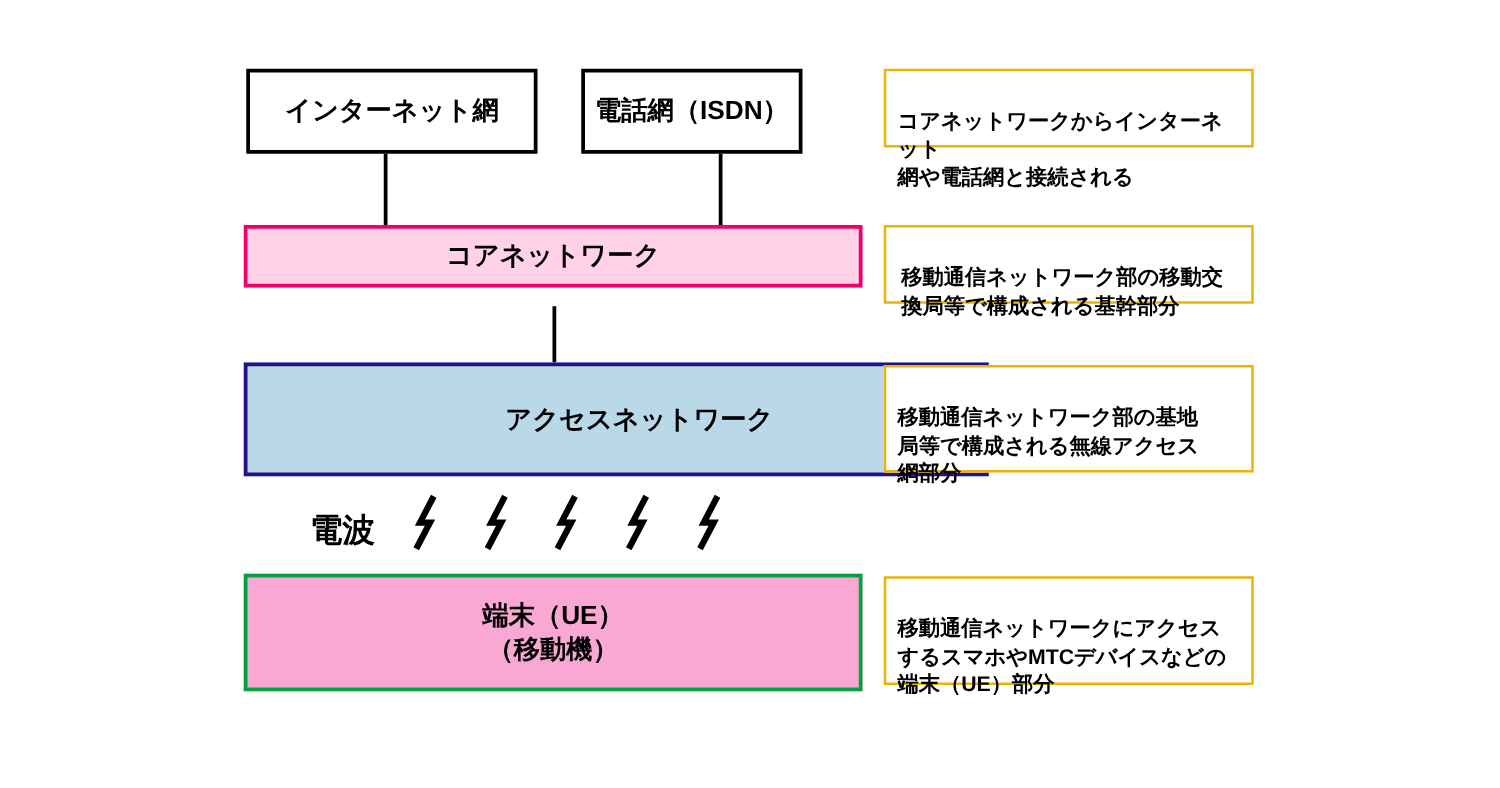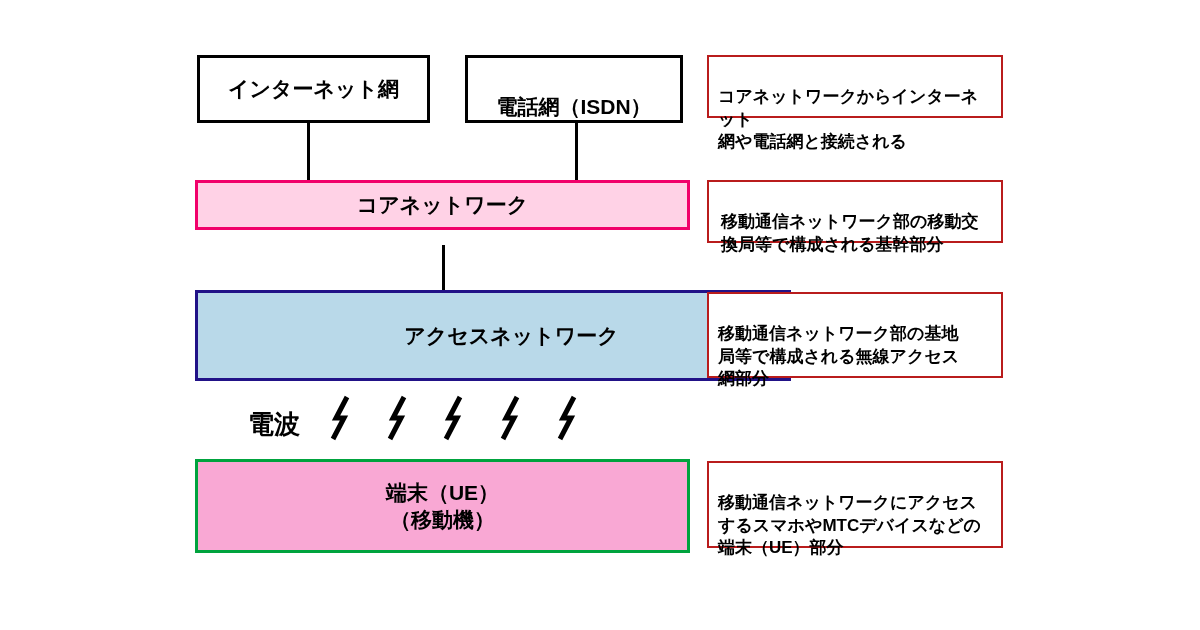--- a/index.html
+++ b/index.html
@@ -30,21 +30,21 @@
   .box.access { border-color: #211287; background: #b9d9e9; }
   .box.terminal { border-color: #00a33e; background: #f9a8d4; }
   .vline {
     position: absolute;
     width: 3px;
     background: #000000;
   }
   .note {
     position: absolute;
     box-sizing: border-box;
-    border: 2px solid #b91c1c;
+    border: 2px solid #eab308;
     background: #ffffff;
     padding: 7px 9px 6px 9px;
     font-size: 17px;
     font-weight: bold;
     line-height: 1.32;
     white-space: pre-line;
   }
   .radio-label {
     position: absolute;
     font-size: 26px;
@@ -59,21 +59,21 @@
   .bolt svg { display: block; width: 100%; height: 100%; }
 </style>
 </head>
 <body>
 
 <div class="canvas">
 
   <div class="box" style="left:197px; top:55px; width:233px; height:68px;">
     <span>インターネット網</span>
   </div>
-  <div class="box" style="left:465px; top:55px; width:218px; height:68px;align-items:flex-end;">
+  <div class="box" style="left:465px; top:55px; width:177px; height:68px;">
     <span>電話網（ISDN）</span>
   </div>
 
   <div class="vline" style="left:307px; top:123px; height:57px;"></div>
   <div class="vline" style="left:575px; top:123px; height:57px;"></div>
   <div class="vline" style="left:442px; top:245px; height:45px;"></div>
 
   <div class="box core" style="left:195px; top:180px; width:495px; height:50px;">
     <span>コアネットワーク</span>
   </div>

